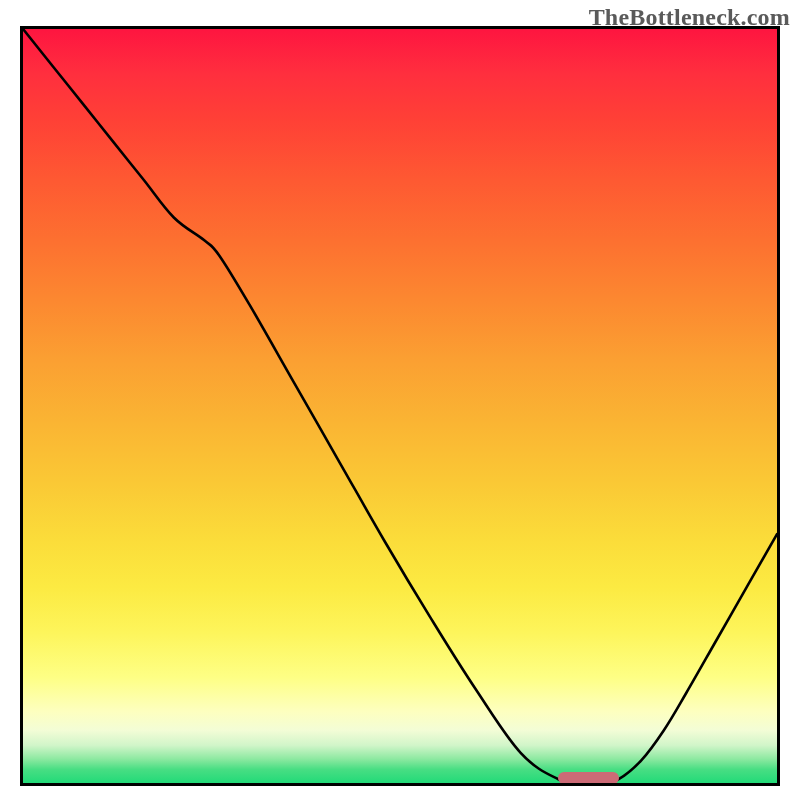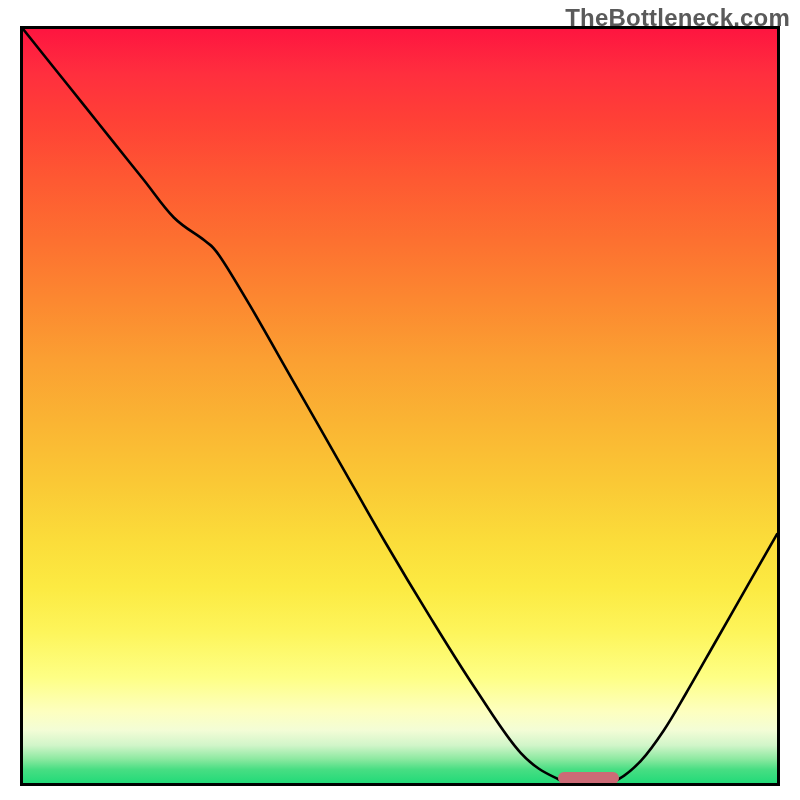--- a/index.html
+++ b/index.html
@@ -7,20 +7,21 @@
     padding: 0;
     width: 800px;
     height: 800px;
     background: #ffffff;
     font-family: Arial, Helvetica, sans-serif;
   }
   .wrap {
     position: relative;
     width: 800px;
     height: 800px;
+    font-family: Liberation Serif, serif;
   }
   .watermark {
     position: absolute;
     top: 4px;
     right: 10px;
     font-size: 24px;
     font-weight: bold;
     color: #5a5a5a;
     letter-spacing: 0.2px;
   }

